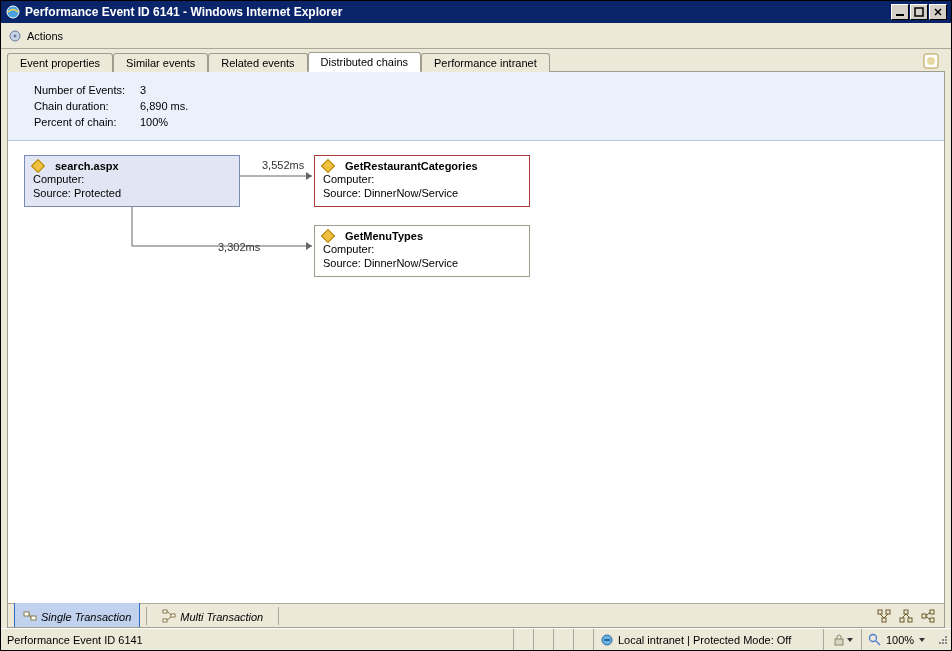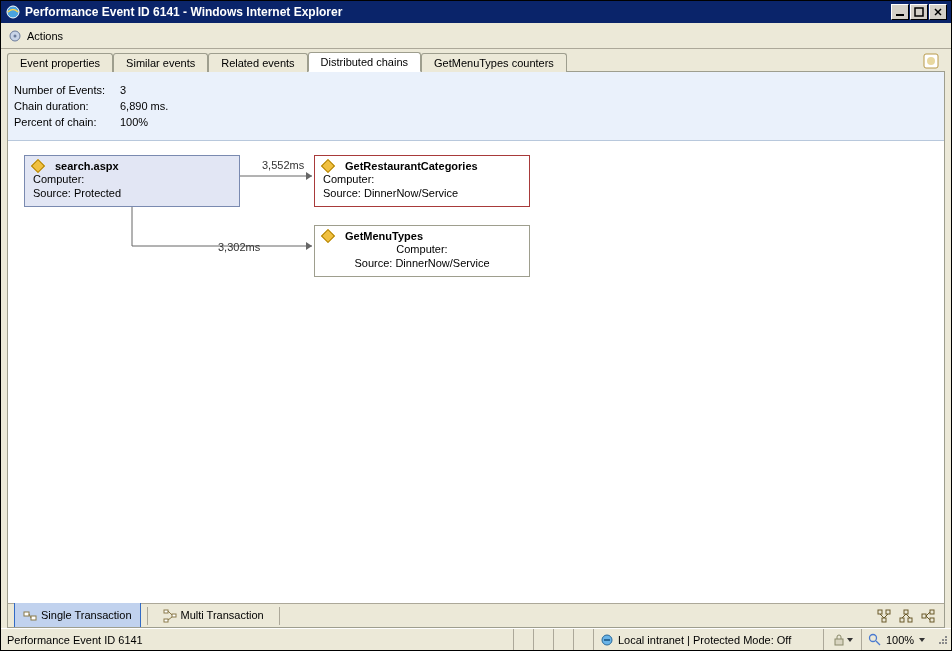--- a/index.html
+++ b/index.html
@@ -18,41 +18,41 @@
 
 .content { flex: 1; background: #ece9d8; display: flex; flex-direction: column; padding: 0 6px 0 6px; position: relative; }
 
 .tabrow { display: flex; align-items: flex-end; height: 22px; position: relative; }
 .tab { padding: 3px 12px; border: 1px solid #9e9e8e; border-bottom: none; background: #ece9d8; margin-right: 0; font-size: 11px; cursor: default; position: relative; top: 1px; border-radius: 3px 3px 0 0; }
 .tab.active { background: #fff; z-index: 2; border-bottom: 1px solid #fff; }
 .tabrow .help-icon { margin-left: auto; width: 18px; height: 18px; margin-right: 4px; }
 
 .panel { flex: 1; background: #fff; border: 1px solid #9e9e8e; display: flex; flex-direction: column; overflow: hidden; }
 
-.summary { background: #eaf1fb; border-bottom: 1px solid #b8c8dc; padding: 10px 6px; font-size: 11px; }
+.summary { background: #eaf1fb; border-bottom: 1px solid #b8c8dc; padding: 10px 26px; font-size: 11px; }
 .summary-row { display: flex; gap: 6px; line-height: 16px; }
 .summary-row .label { width: 100px; }
 
 .canvas { flex: 1; position: relative; background: #fff; }
 
 .node { position: absolute; border: 1px solid #9e9e8e; background: #fff; padding: 4px 8px 6px 8px; width: 216px; font-size: 11px; }
 .node.selected { background: #e2e6f4; border-color: #7a8ab0; }
 .node.highlight { border-color: #a83a3a; }
 .node .title { font-weight: bold; display: flex; align-items: center; gap: 12px; }
 .node .diamond { width: 10px; height: 10px; background: #f0c040; transform: rotate(45deg); display: inline-block; border: 1px solid #b08000; }
 .node .line { line-height: 14px; }
 
 .edge-label { position: absolute; font-size: 11px; color: #333; }
 
 svg.edges { position: absolute; left: 0; top: 0; width: 100%; height: 100%; pointer-events: none; }
 svg.edges line { stroke: #666; stroke-width: 1; }
 svg.edges polygon { fill: #666; }
 
 .bottom-toolbar { height: 24px; border-top: 1px solid #aca899; background: #ece9d8; display: flex; align-items: center; padding: 0 6px; gap: 2px; }
-.tbtn { border: 1px solid transparent; padding: 8px 8px; display: flex; align-items: flex-start; gap: 4px; font-size: 11px; cursor: default; }
+.tbtn { border: 1px solid transparent; padding: 8px 8px; display: flex; align-items: flex-end; gap: 4px; font-size: 11px; cursor: default; font-style: italic; }
 .tbtn.active { border: 1px solid #316ac5; background: #c1d2ee; }
 .tbtn .ticon { width: 14px; height: 14px; }
 .bottom-toolbar .sep { width: 1px; height: 18px; background: #aca899; margin: 0 4px; }
 .bottom-toolbar .spacer { flex: 1; }
 .iconbtn { width: 20px; height: 20px; display: flex; align-items: center; justify-content: center; }
 
 .statusbar { height: 22px; border-top: 1px solid #fff; background: #ece9d8; display: flex; align-items: center; font-size: 11px; }
 .status-cell { border-left: 1px solid #aca899; height: 100%; display: flex; align-items: center; padding: 0 6px; }
 .status-cell.first { border-left: none; flex: 1; padding-left: 6px; }
 .status-empty { width: 20px; }
@@ -103,21 +103,21 @@
     <span>Actions</span>
   </div>
 
   <div class="content">
 
     <div class="tabrow">
       <div class="tab"><span>Event properties</span></div>
       <div class="tab"><span>Similar events</span></div>
       <div class="tab"><span>Related events</span></div>
       <div class="tab active"><span>Distributed chains</span></div>
-      <div class="tab"><span>GetMenuTypes counters</span></div>
+      <div class="tab"><span>Performance intranet</span></div>
       <span class="help-icon">
         <svg width="16" height="16" viewBox="0 0 16 16">
             <rect x="1" y="1" width="14" height="14" rx="2" fill="#fff" stroke="#b89a4a"></rect>
             <circle cx="8" cy="8" r="4" fill="#e8d8a0"></circle>
           </svg>
       </span>
     </div>
 
     <div class="panel">
 
@@ -162,21 +162,21 @@
 
         <div class="node highlight" style="left:306px; top:14px;">
           <div class="title">
             <span class="diamond"></span>
             <span>GetRestaurantCategories</span>
           </div>
           <div class="line"><span>Computer:</span> <span></span></div>
           <div class="line"><span>Source:</span> <span>DinnerNow/Service</span></div>
         </div>
 
-        <div class="node" style="left:306px; top:84px;text-align:center;">
+        <div class="node" style="left:306px; top:84px;">
           <div class="title">
             <span class="diamond"></span>
             <span>GetMenuTypes</span>
           </div>
           <div class="line"><span>Computer:</span> <span></span></div>
           <div class="line"><span>Source:</span> <span>DinnerNow/Service</span></div>
         </div>
 
       </div>
 

